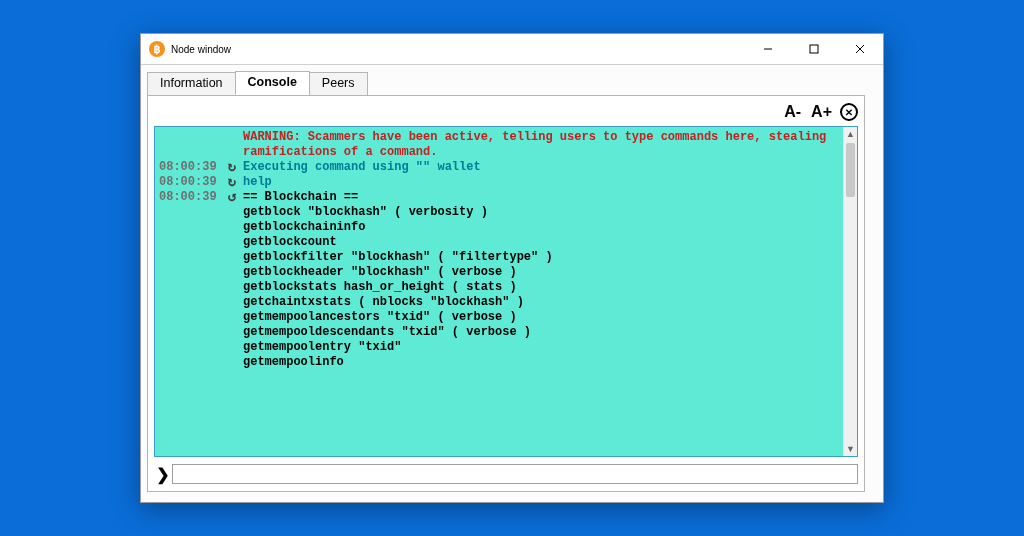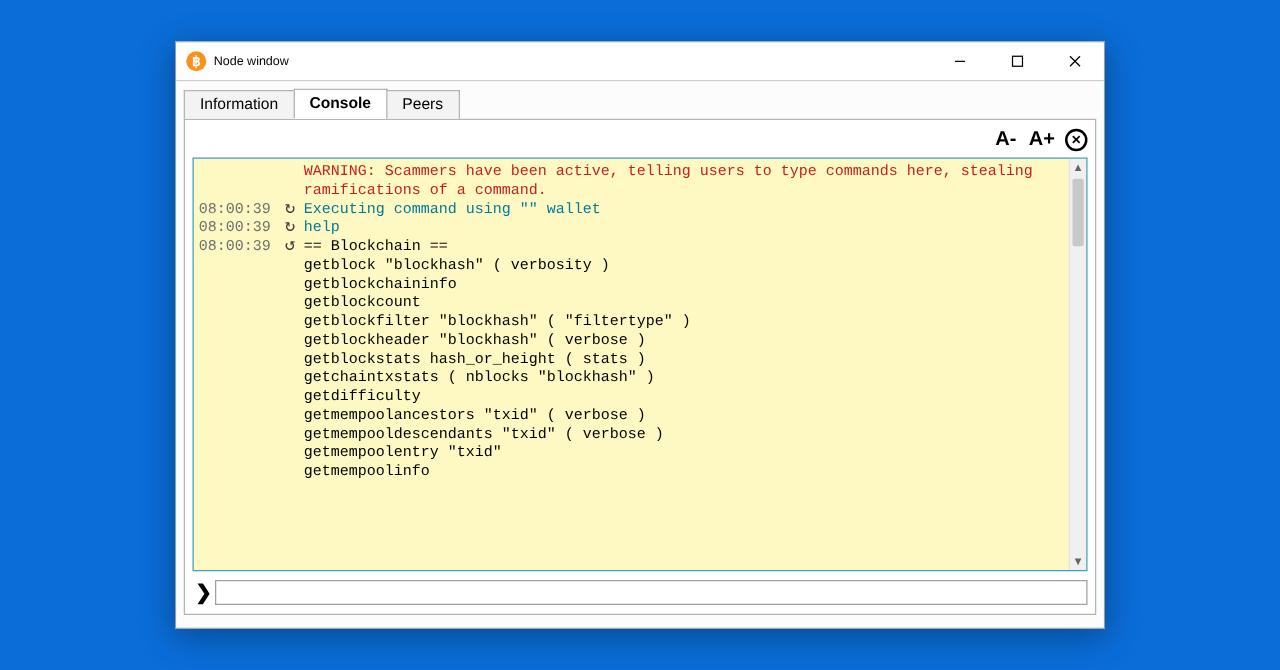--- a/index.html
+++ b/index.html
@@ -48,21 +48,21 @@
     width: 46px; height: 30px;
     display: flex; align-items: center; justify-content: center;
     font-size: 13px;
   }
   
   .chrome {
     flex:1;
     display:flex;
     flex-direction:column;
     border-top:1px solid #d0d0d0;
-    padding:6px 6px 10px 6px;
+    padding:6px 18px 10px 6px;
     background:#fcfcfc;
   }
   
   .tabs {
     display:flex;
     height:24px;
     font-size:12.5px;
     position:relative;
     z-index:2;
   }
@@ -114,23 +114,24 @@
     width:18px;height:18px;
     border:2px solid #000;
     border-radius:50%;
     display:flex;align-items:center;justify-content:center;
     font-size:10px; font-weight:bold;
   }
   
   .output-wrap {
     flex:1;
     border:1px solid #3aa0c8;
-    background:#fef9c3;
+    background:#5eead4;
     position:relative;
     overflow:hidden;
+    font-weight:bold;
   }
   .output {
     position:absolute;
     left:0;top:0;right:14px;bottom:0;
     overflow:hidden;
     font-family:"Consolas","Courier New",monospace;
     font-size:12px;
     line-height:15px;
     padding:3px 4px;
   }
@@ -244,21 +245,20 @@
             <span class="msg">== Blockchain ==</span>
           </div>
 
           <div class="indent">getblock "blockhash" ( verbosity )</div>
           <div class="indent">getblockchaininfo</div>
           <div class="indent">getblockcount</div>
           <div class="indent">getblockfilter "blockhash" ( "filtertype" )</div>
           <div class="indent">getblockheader "blockhash" ( verbose )</div>
           <div class="indent">getblockstats hash_or_height ( stats )</div>
           <div class="indent">getchaintxstats ( nblocks "blockhash" )</div>
-          <div class="indent">getdifficulty</div>
           <div class="indent">getmempoolancestors "txid" ( verbose )</div>
           <div class="indent">getmempooldescendants "txid" ( verbose )</div>
           <div class="indent">getmempoolentry "txid"</div>
           <div class="indent">getmempoolinfo</div>
         </div>
         <div class="scrollbar">
           <div class="arrow up">▲</div>
           <div class="thumb"></div>
           <div class="arrow dn">▼</div>
         </div>

